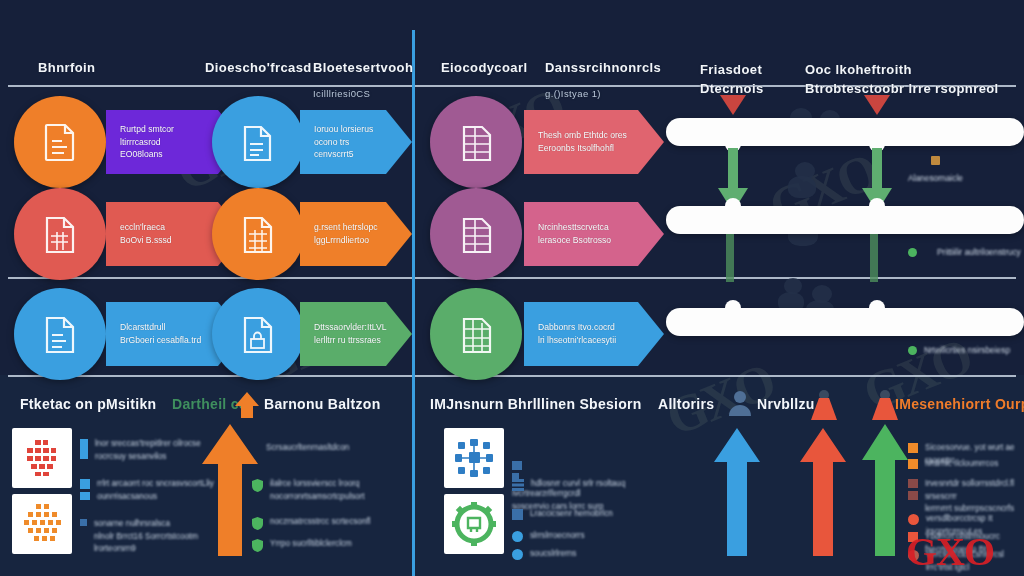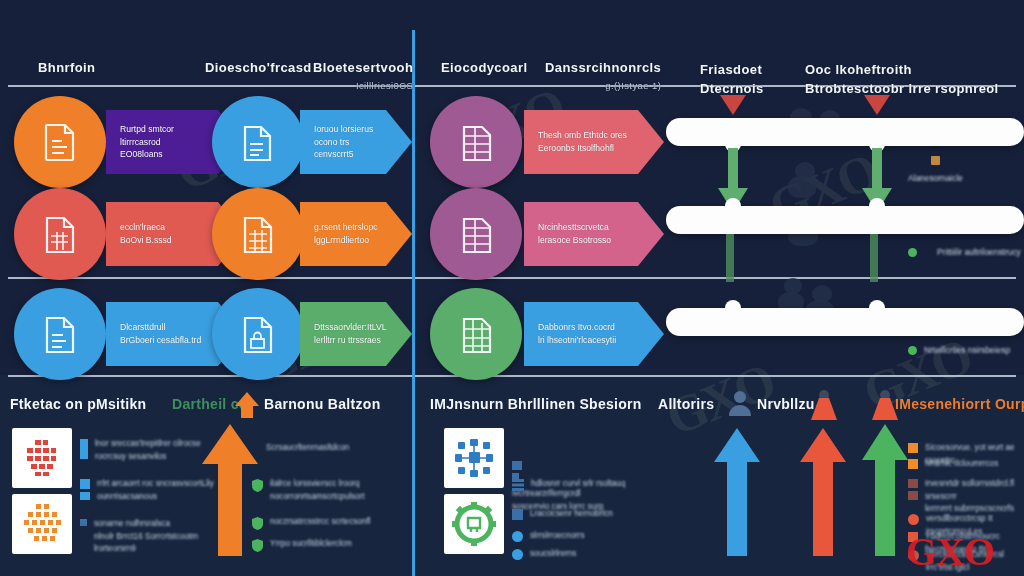--- a/index.html
+++ b/index.html
@@ -44,23 +44,22 @@
     line-height: 1.45;
     filter: blur(0.65px);
     white-space: pre-line;
     text-shadow: 0 0 2px rgba(20,30,50,.9);
   }
   .col-head .sub {
     display:block;
     font-size: 9.5px;
     font-weight: normal;
     color: #b9c6d8;
-    margin-top: 1px;
+    margin-top: 9px;
     filter: blur(0.5px);
-    text-align: right;
   }
 
   
   .circle {
     position: absolute;
     border-radius: 50%;
     display: flex;
     align-items: center;
     justify-content: center;
     box-shadow: 0 2px 7px rgba(0,0,0,.35);
@@ -230,21 +229,21 @@
 Btrobtesctoobr lrre rsopnreol</span>
   </div>
 
   <div class="circle" style="left:14px;top:96px;width:92px;height:92px;background:#ef7f29;">
     <svg width="38" height="40" viewBox="0 0 38 40">
       <path d="M6 3 h18 l8 8 v26 a1 1 0 0 1-1 1 H6 a1 1 0 0 1-1-1 V4 a1 1 0 0 1 1-1 z" fill="none" stroke="#fff" stroke-width="2.2"></path>
       <path d="M24 3 v8 h8" fill="none" stroke="#fff" stroke-width="2.2"></path>
       <path d="M11 19 h10 M11 25 h15 M11 31 h12" stroke="#fff" stroke-width="2" fill="none"></path>
     </svg>
   </div>
-  <div class="chev" style="left:106px;top:110px;width:138px;height:64px;background:#4c1d95;">
+  <div class="chev" style="left:106px;top:110px;width:138px;height:64px;background:#6d28d9;">
     <div class="ctext">Rurtpd smtcor
 ltirrrcasrod
 EO08loans</div>
   </div>
   <div class="circle" style="left:212px;top:96px;width:92px;height:92px;background:#3a9fe0;">
     <svg width="38" height="40" viewBox="0 0 38 40">
       <path d="M6 5 h16 l9 9 v24 H6 z" fill="none" stroke="#fff" stroke-width="2.2"></path>
       <path d="M22 5 v9 h9" fill="none" stroke="#fff" stroke-width="2.2"></path>
       <path d="M11 22 h13 M11 28 h13 M11 33 h9" stroke="#fff" stroke-width="2"></path>
     </svg>
@@ -388,21 +387,21 @@
   </div>
   <div class="legend-row" style="left:908px;top:246px;gap:20px;">
     <div class="legend-dot" style="background:#4cb45f;"></div>
     <div class="legend-txt">Prittiilir aultriloenstrucy</div>
   </div>
   <div class="legend-row" style="left:908px;top:344px;">
     <div class="legend-dot" style="background:#4cb45f;"></div>
     <div class="legend-txt">Nrteillcrties nsirsbeiesp</div>
   </div>
 
-  <div class="panel-title" style="left:10px;top:396px;">Ftketac on pMsitikn</div>
+  <div class="panel-title" style="left:20px;top:396px;">Ftketac on pMsitikn</div>
   <div class="panel-title green" style="left:172px;top:396px;">Dartheil ce</div>
   <svg class="abs" style="left:235px;top:392px;" width="24" height="26" viewBox="0 0 24 26">
     <polygon points="12,0 24,14 18,14 18,26 6,26 6,14 0,14" fill="#ef7f29"></polygon>
   </svg>
   <div class="panel-title" style="left:264px;top:396px;">Barnonu Baltzon</div>
 
   <div class="thumb" style="left:12px;top:428px;width:60px;height:60px;">
     <svg width="46" height="44" viewBox="0 0 46 44">
       <g fill="#e0443a">
         <rect x="16" y="4" width="6" height="5"></rect>

